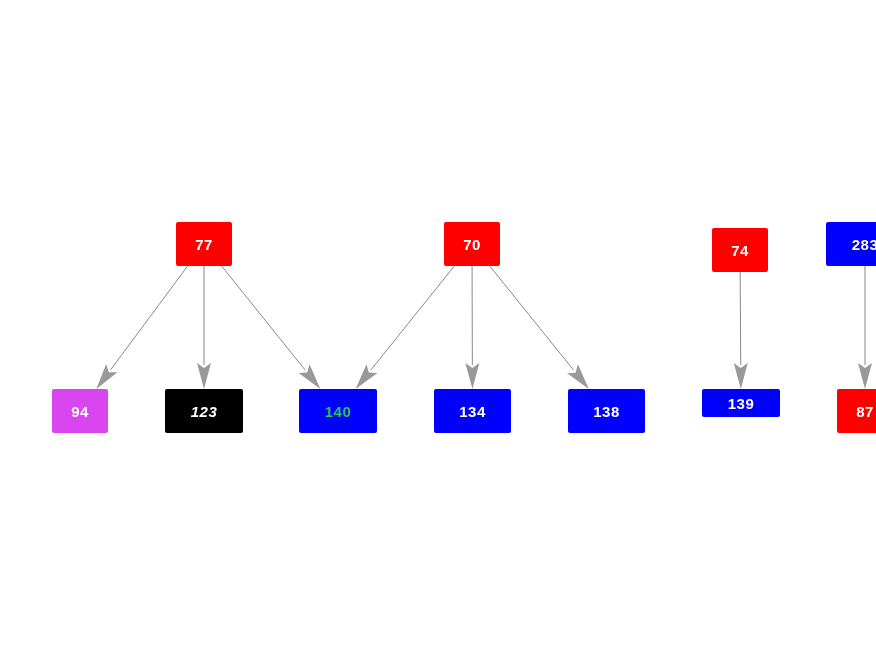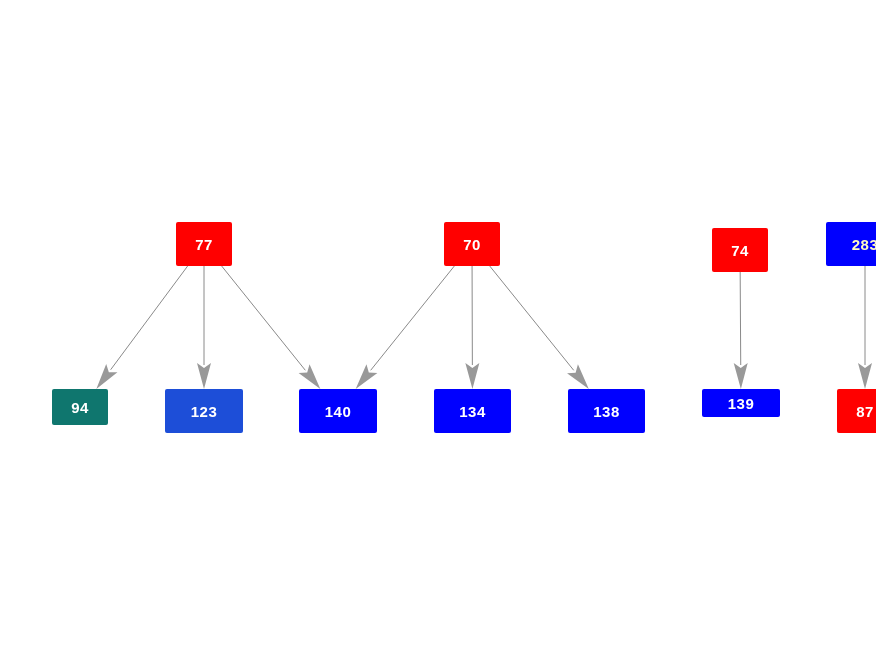--- a/index.html
+++ b/index.html
@@ -76,28 +76,28 @@
     </div>
     <div class="node" style="left: 404px; top: 222px; width: 56px; height: 44px; background: rgb(255, 0, 0);">
       <span style="color: rgb(255, 255, 255);">70</span>
     </div>
     <div class="node" style="left: 672px; top: 228px; width: 56px; height: 44px; background: rgb(255, 0, 0);">
       <span style="color: rgb(255, 255, 255);">74</span>
     </div>
     <div class="node" style="left: 786px; top: 222px; width: 78px; height: 44px; background: rgb(0, 0, 255);">
       <span style="color: #fef9c3;">283</span>
     </div>
-    <div class="node" style="left: 12px; top: 389px; width: 56px; height: 36px; background: #0f766e;">
+    <div class="node" style="left: 12px; top: 389px; width: 56px; height: 44px; background: #d946ef;">
       <span style="color: rgb(255, 255, 255);">94</span>
     </div>
-    <div class="node" style="left: 125px; top: 389px; width: 78px; height: 44px; background: #1d4ed8;">
+    <div class="node" style="left: 125px; top: 389px; width: 78px; height: 44px; background: #000000; font-style: italic;">
       <span style="color: rgb(255, 255, 255);">123</span>
     </div>
     <div class="node" style="left: 259px; top: 389px; width: 78px; height: 44px; background: rgb(0, 0, 255);">
-      <span style="color: #ffffff; text-align: center;">140</span>
+      <span style="color: #22c55e; text-align: center;">140</span>
     </div>
     <div class="node" style="left: 394px; top: 389px; width: 77px; height: 44px; background: rgb(0, 0, 255);">
       <span style="color: rgb(255, 255, 255);">134</span>
     </div>
     <div class="node" style="left: 528px; top: 389px; width: 77px; height: 44px; background: rgb(0, 0, 255);">
       <span style="color: rgb(255, 255, 255);">138</span>
     </div>
     <div class="node" style="left: 662px; top: 389px; width: 78px; height: 28px; background: rgb(0, 0, 255);">
       <span style="color: rgb(255, 255, 255);">139</span>
     </div>

